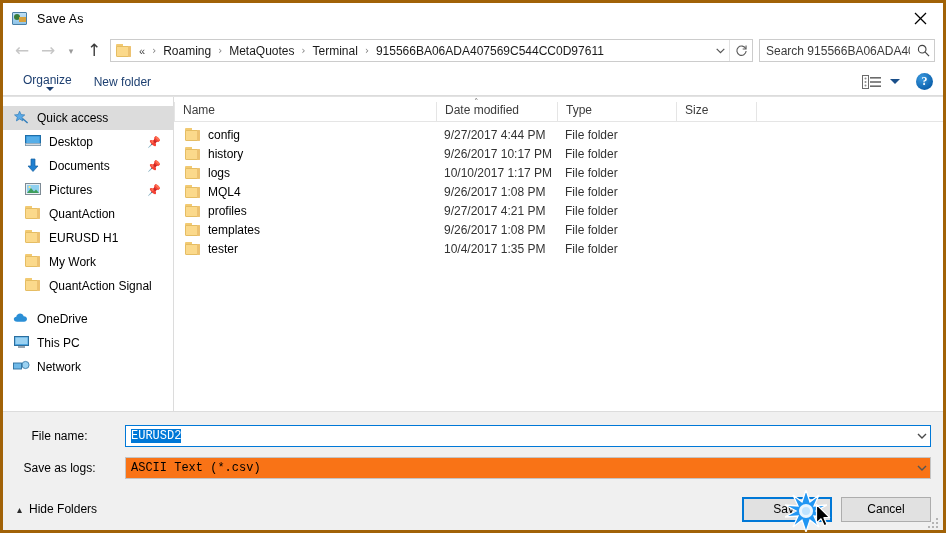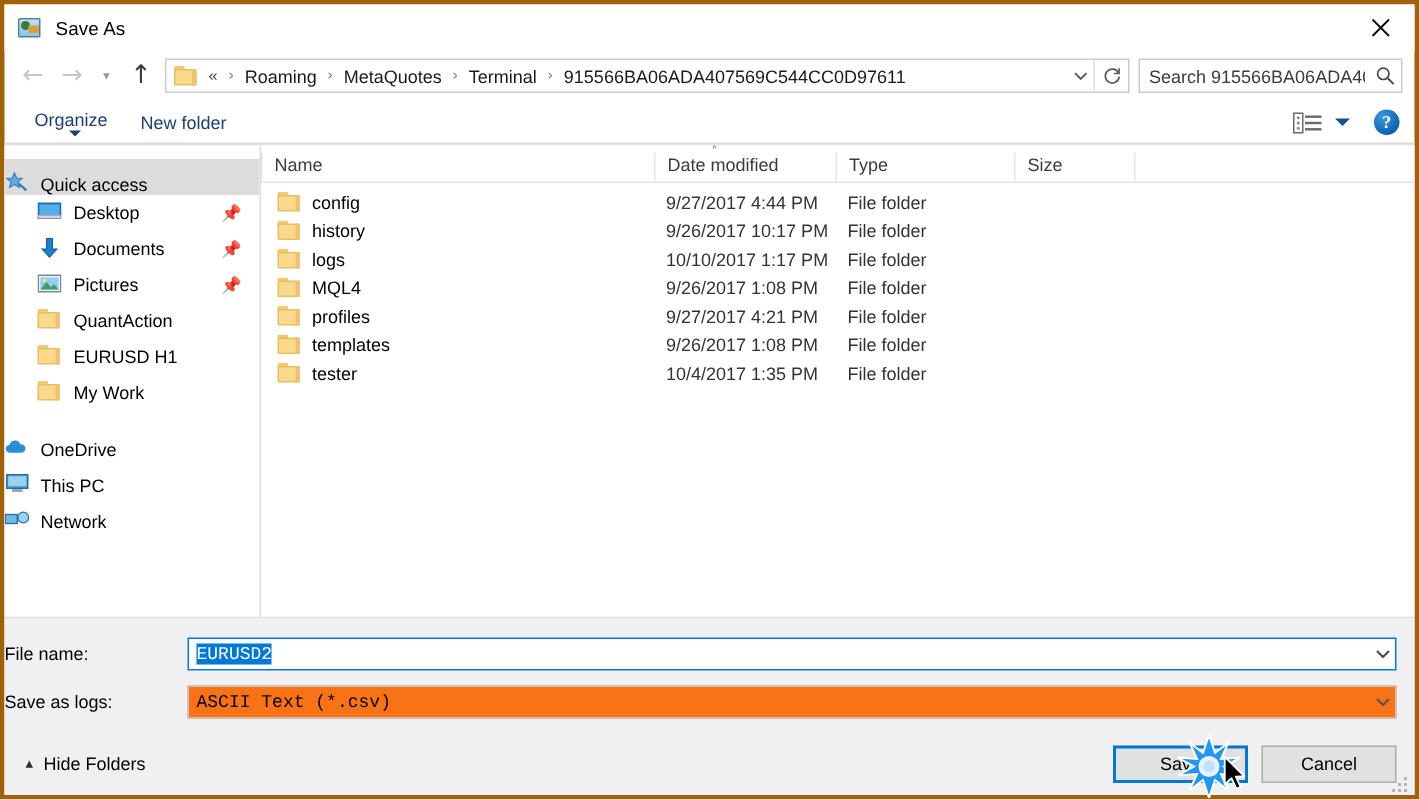--- a/index.html
+++ b/index.html
@@ -236,21 +236,21 @@
   .nav-item {
     height: 24px;
     display: flex; align-items: center;
     padding-left: 22px;
     padding-right: 6px;
     box-sizing: border-box;
     white-space: nowrap;
     position: relative;
   }
   .nav-item.selected { background: #dcdcdc; }
-  .nav-item.root { padding-left: 0; align-items: flex-end; }
+  .nav-item.root { padding-left: 10px; }
   .nav-ico {
     width: 17px; height: 16px;
     margin-right: 7px;
     flex: 0 0 auto;
     position: relative;
   }
   .nav-label {
     font-size: 12px; color: #000;
     overflow: hidden;
   }
@@ -347,21 +347,21 @@
     padding: 12px 0 0 0;
     min-height: 0;
   }
   .form-row {
     display: flex; align-items: center;
     height: 24px;
     margin-bottom: 8px;
   }
   .form-label {
     width: 122px;
-    text-align: left;
+    text-align: center;
     padding-right: 9px;
     font-size: 12px;
     color: #000;
     box-sizing: border-box;
     flex: 0 0 auto;
   }
   .combo {
     flex: 1 1 auto;
     margin-right: 12px;
     height: 22px;
@@ -634,20 +634,30 @@
         <div class="nav-ico">
           <div class="folder">
               <div class="tab"></div>
               <div class="body2"></div>
               <div class="side"></div>
             </div>
         </div>
         <span class="nav-label">My Work</span>
       </div>
 
+      <div class="nav-item">
+        <div class="nav-ico">
+          <div class="folder">
+              <div class="tab"></div>
+              <div class="body2"></div>
+              <div class="side"></div>
+            </div>
+        </div>
+        <span class="nav-label">QuantAction Signal</span>
+      </div>
 
       <div class="nav-gap"></div>
 
       <div class="nav-item root">
         <div class="nav-ico">
           <svg width="17" height="13" viewBox="0 0 17 13">
             <path d="M4.2 10.8 C1.9 10.8 0.8 9.5 0.8 8.1 C0.8 6.8 1.9 5.7 3.3 5.7 C3.6 3.9 5.2 2.6 7.1 2.6 C8.8 2.6 10.2 3.7 10.6 5.2 C12.5 5.1 14 6.3 14 8 C14 9.6 12.7 10.8 11 10.8 Z" fill="#2b8fd6"></path>
           </svg>
         </div>
         <span class="nav-label">OneDrive</span>

